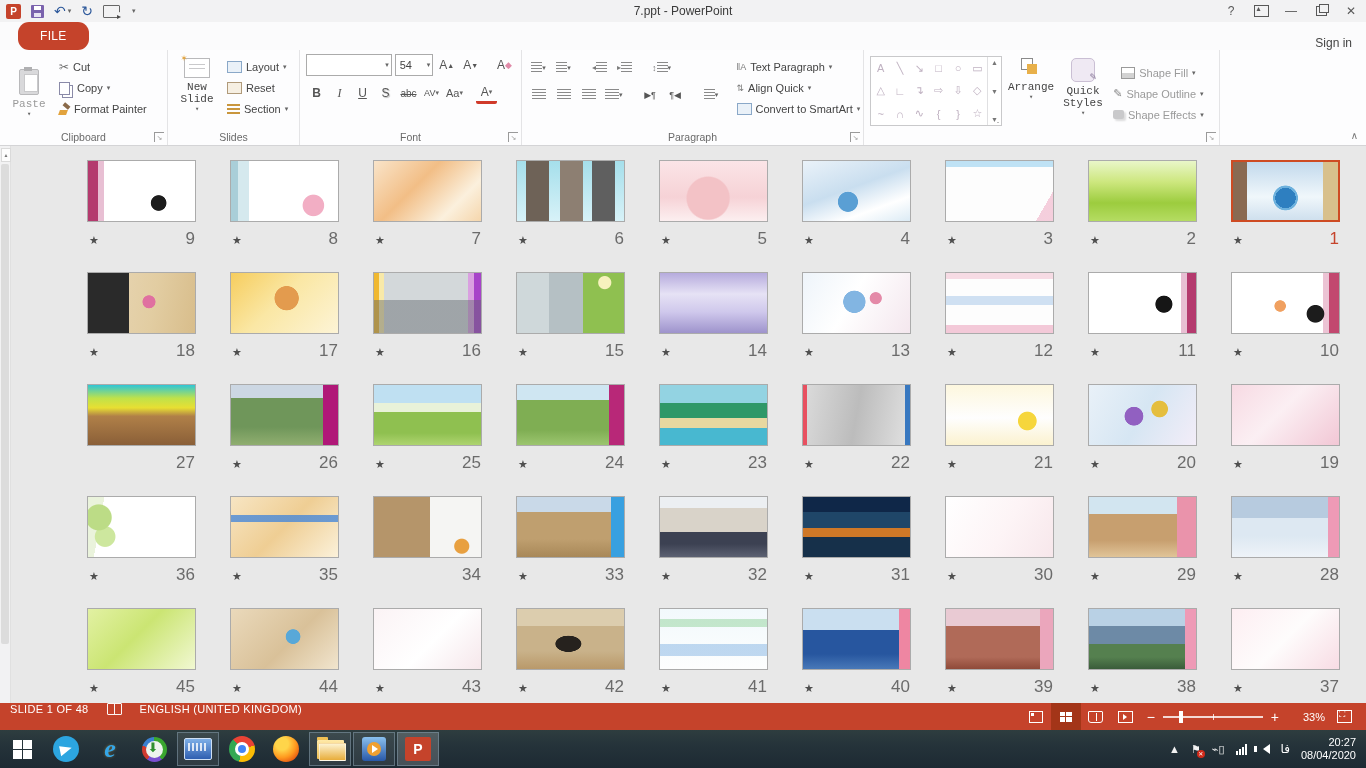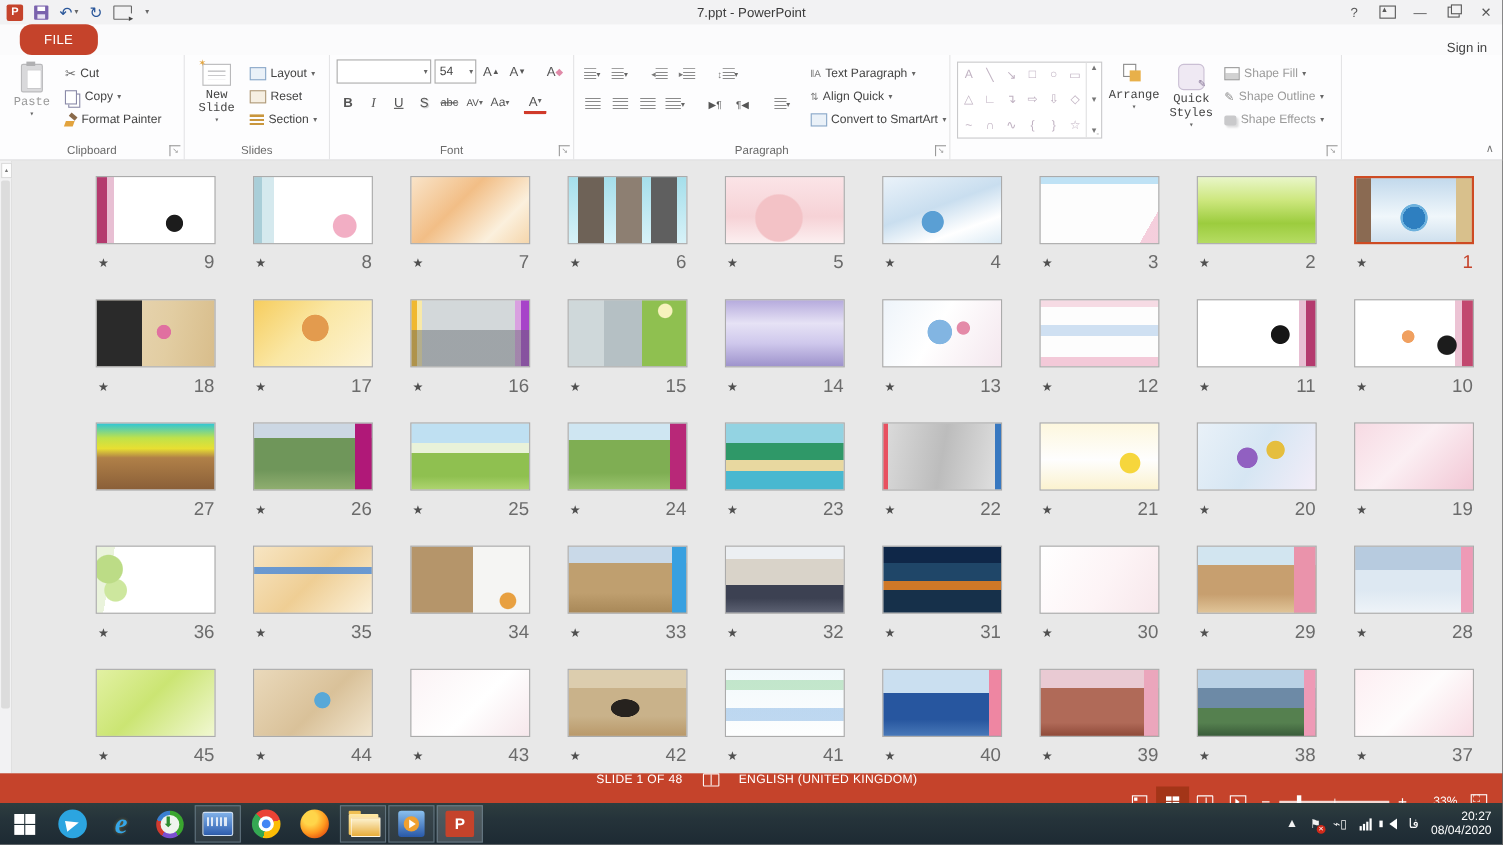--- a/index.html
+++ b/index.html
@@ -36,21 +36,21 @@
   
   .ribbon{position:absolute;top:50px;left:0;right:0;height:95px;background:#FDFDFE;border-bottom:1px solid #D4D4D6;display:flex;}
   .rgroup{position:relative;height:95px;border-right:1px solid #E4E4E6;padding:4px 6px 16px 6px;box-sizing:border-box;display:flex;gap:4px;}
   .glabel{position:absolute;bottom:2px;left:0;right:0;text-align:center;font-size:10.5px;color:#6a6a6a;pointer-events:none;}
   .dlg{position:absolute;right:3px;bottom:3px;width:9px;height:9px;border-left:1px solid #9a9a9a;border-top:1px solid #9a9a9a;font-size:7px;color:#9a9a9a;line-height:9px;text-align:center;cursor:pointer;}
   .bigbtn{display:flex;flex-direction:column;align-items:center;justify-content:flex-start;width:46px;padding-top:4px;font-size:11px;color:#444;text-align:center;cursor:pointer;border-radius:2px;font-family:Liberation Mono, monospace;}
   .bigbtn .cap{line-height:12px;margin-top:3px;}
   .caret{font-size:7px;color:#666;}
   .stack{display:flex;flex-direction:column;justify-content:flex-start;gap:3px;padding-top:4px;}
   .sbtn{display:flex;align-items:center;gap:4px;font-size:11px;color:#444;height:18px;cursor:pointer;white-space:nowrap;padding:0 3px;border-radius:2px;}
-  .gray{color:#9a9a9a;}
+  .gray{color:#9a9a9a;justify-content:center;}
   .clip-ic{width:18px;height:24px;background:#d9d9db;border:1px solid #b9b9bb;border-radius:2px;position:relative;}
   .clip-ic:before{content:"";position:absolute;left:4px;top:-3px;width:8px;height:4px;background:#b0b0b2;}
   .clip-ic:after{content:"";position:absolute;left:4px;top:4px;width:12px;height:16px;background:#fff;border:1px solid #c9c9cb;}
   .scis{color:#6a6a6a;font-size:12px;}
   .copy-ic{width:9px;height:11px;border:1px solid #8a8aa8;background:#fff;box-shadow:3px 3px 0 -1px #fff,3px 3px 0 0 #8a8aa8;margin-right:3px;}
   .brush-ic{width:11px;height:11px;position:relative;}
   .brush-ic:before{content:"";position:absolute;left:0;bottom:0;width:8px;height:5px;background:#e2a33d;transform:skewX(-20deg);}
   .brush-ic:after{content:"";position:absolute;right:0;top:0;width:7px;height:4px;background:#8a6a4a;transform:rotate(40deg);}
   .newslide-ic{width:24px;height:18px;background:#fff;border:1px solid #b9b9bb;position:relative;}
   .newslide-ic:before{content:"✶";position:absolute;left:-4px;top:-7px;color:#e2a33d;font-size:10px;}
@@ -92,21 +92,21 @@
   .grid{flex:1;display:grid;grid-template-columns:repeat(9,109px);column-gap:34px;grid-auto-rows:112px;padding:14px 0 0 76px;}
   .cell{width:109px;}
   .thumb{width:107px;height:60px;border:1px solid #ABABAB;background:#fff;cursor:pointer;background-size:cover;}
   .thumb.selected{border:2px solid #CE4B23;width:105px;height:58px;margin:0;}
   .cellbar{display:flex;align-items:flex-end;margin-top:5px;height:20px;}
   .star{font-size:11px;color:#4f4f4f;line-height:14px;margin-left:2px;}
   .num{margin-left:auto;font-size:17px;color:#6b6b6b;line-height:17px;margin-right:1px;}
   .num.sel{color:#C5432B;}
 
   
-  .statusbar{position:absolute;left:0;right:0;bottom:38px;height:27px;background:#C5432B;color:#fff;display:flex;align-items:center;font-size:11px;flex-direction:column;}
+  .statusbar{position:absolute;left:0;right:0;bottom:38px;height:27px;background:#C5432B;color:#fff;display:flex;align-items:flex-start;font-size:11px;}
   .sb-left{display:flex;align-items:center;gap:18px;padding-left:10px;letter-spacing:.3px;}
   .book-ic{width:13px;height:10px;border:1px solid #fff;border-radius:1px;position:relative;opacity:.95;cursor:pointer;}
   .book-ic:before{content:"";position:absolute;left:50%;top:0;bottom:0;width:1px;background:#fff;}
   .sb-right{margin-left:auto;display:flex;align-items:center;padding-right:8px;}
   .vbtn{width:30px;height:27px;display:flex;align-items:center;justify-content:center;cursor:pointer;}
   .vbtn.active{background:#A33518;}
   .normal-ic{width:12px;height:10px;border:1px solid #fff;position:relative;}
   .normal-ic:before{content:"";position:absolute;left:1px;top:1px;width:3px;height:3px;background:#fff;}
   .sorter-ic{width:12px;height:10px;display:grid;grid-template-columns:1fr 1fr;gap:1px;}
   .sorter-ic i{background:#fff;}

